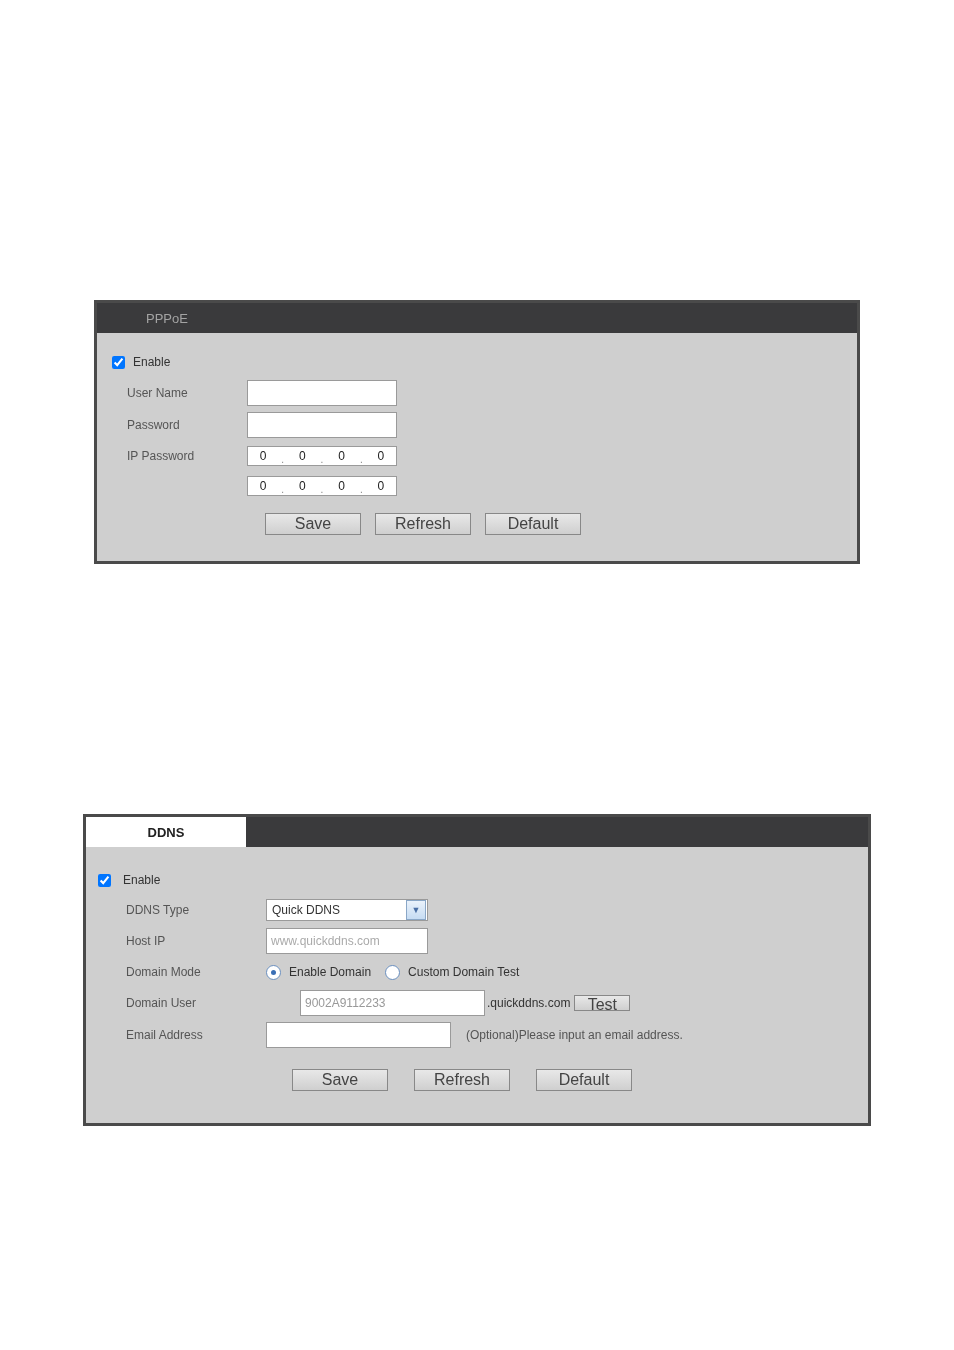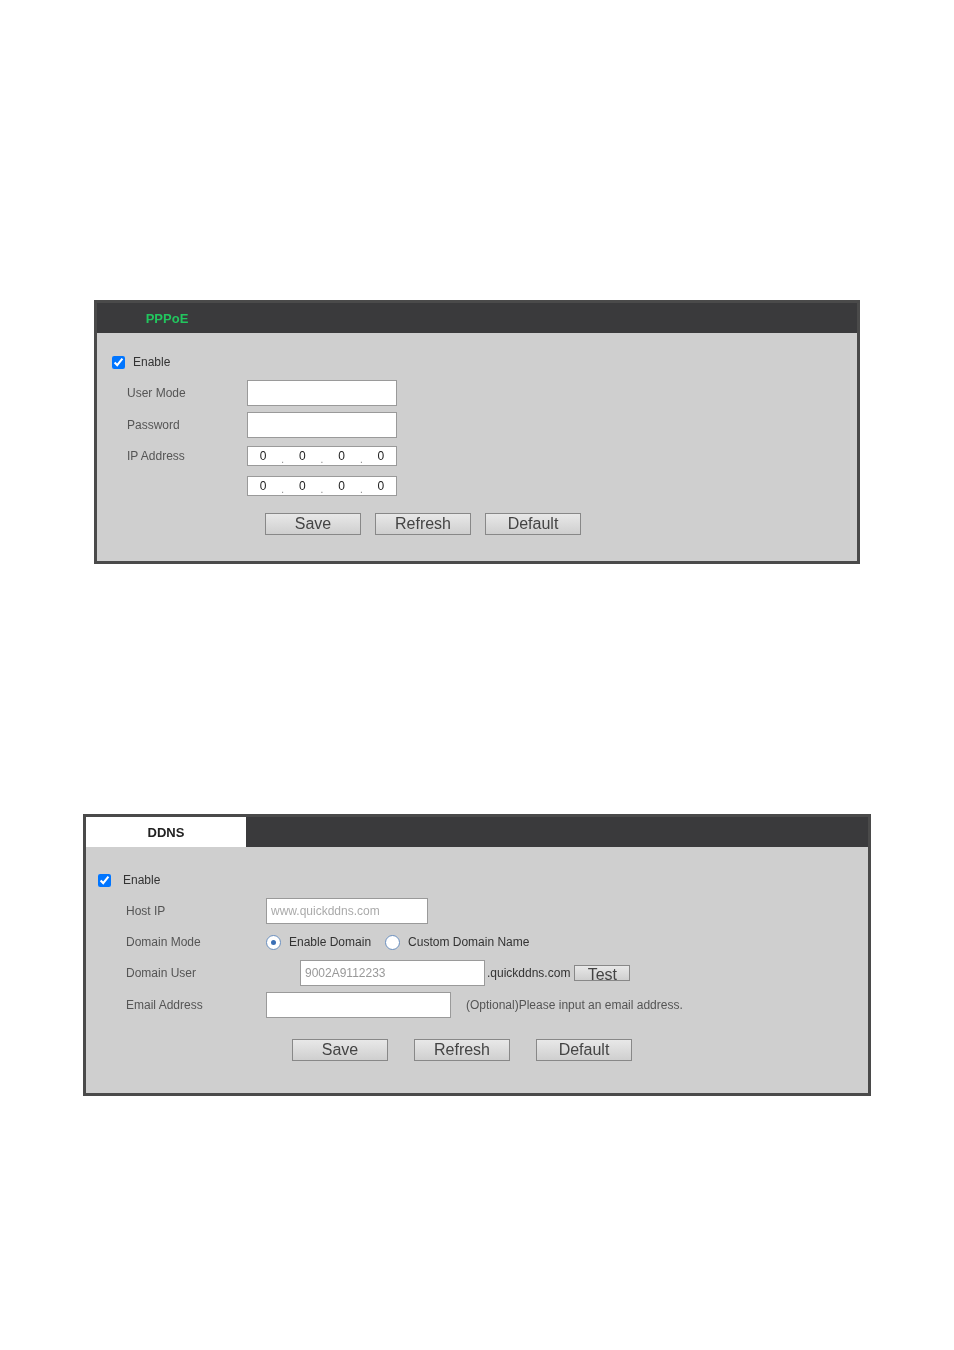--- a/index.html
+++ b/index.html
@@ -21,22 +21,22 @@
     background: #3a3a3c;
     height: 30px;
     display: flex;
     align-items: stretch;
   }
   .panel-title-cell {
     width: 140px;
     display:flex;
     align-items:center;
     justify-content:center;
-    color: #22c55e;
-    font-weight: bold;
+    color: #a3a3a3;
+    font-weight: normal;
     font-size: 13px;
   }
   .panel-body {
     padding: 14px 0 22px 0;
   }
   .row {
     display: flex;
     align-items: center;
     padding: 3px 0;
     min-height: 24px;
@@ -156,33 +156,33 @@
 <div class="panel" style="width:760px;">
   <div class="panel-header">
     <div class="panel-title-cell">PPPoE</div>
   </div>
   <div class="panel-body">
     <div class="row">
       <input type="checkbox" class="cb" checked="" style="">
       <span style="margin-left:6px;">Enable</span>
     </div>
     <div class="row">
-      <div class="label-col">User Mode</div>
+      <div class="label-col">User Name</div>
       <div class="input-col">
         <input type="text" class="w150" value="" style="">
       </div>
     </div>
     <div class="row">
       <div class="label-col">Password</div>
       <div class="input-col">
         <input type="password" class="w150" value="" style="">
       </div>
     </div>
     <div class="row">
-      <div class="label-col">IP Address</div>
+      <div class="label-col">IP Password</div>
       <div class="input-col">
         <div class="ip-box">
           <span class="oct">0</span>
               <span class="dot">.</span>
           <span class="oct">0</span>
               <span class="dot">.</span>
           <span class="oct">0</span>
               <span class="dot">.</span>
           <span class="oct">0</span>
         </div>
@@ -219,32 +219,41 @@
   <div class="panel-header" style="background:#5eead4;">
     <div class="panel-title-cell" style="background:#fff; color:#222; font-weight:bold; width:160px; justify-content:center;">DDNS</div>
     <div style="flex:1; background:#3a3a3c;"></div>
   </div>
   <div class="ddnsbody">
     <div class="row">
       <input type="checkbox" class="cb ddns-cb" checked="" style="">
       <span class="dark-label">Enable</span>
     </div>
     <div class="row">
+      <div class="ddns-label-col">DDNS Type</div>
+      <div class="ddns-input-col">
+        <div class="select-wrap">
+          <span>Quick DDNS</span>
+          <div class="select-caret">▼</div>
+        </div>
+      </div>
+    </div>
+    <div class="row">
       <div class="ddns-label-col">Host IP</div>
       <div class="ddns-input-col">
         <input type="text" class="w160" style="color: rgb(170, 170, 170);" value="www.quickddns.com">
       </div>
     </div>
     <div class="row">
       <div class="ddns-label-col">Domain Mode</div>
       <div class="ddns-input-col" style="gap:8px;">
         <span class="radio sel"></span>
         <span class="dark-label">Enable Domain</span>
         <span class="radio" style="margin-left:6px;"></span>
-        <span class="dark-label">Custom Domain Name</span>
+        <span class="dark-label">Custom Domain Test</span>
       </div>
     </div>
     <div class="row">
       <div class="ddns-label-col">Domain User</div>
       <div class="ddns-input-col" style="gap:2px;margin-left:34px;">
         <input type="text" class="w185" style="color: rgb(153, 153, 153);" value="9002A9112233">
         <span class="dark-label">.quickddns.com</span>
         <button class="btn btn-sm" style="margin-left:2px;">Test</button>
       </div>
     </div>

